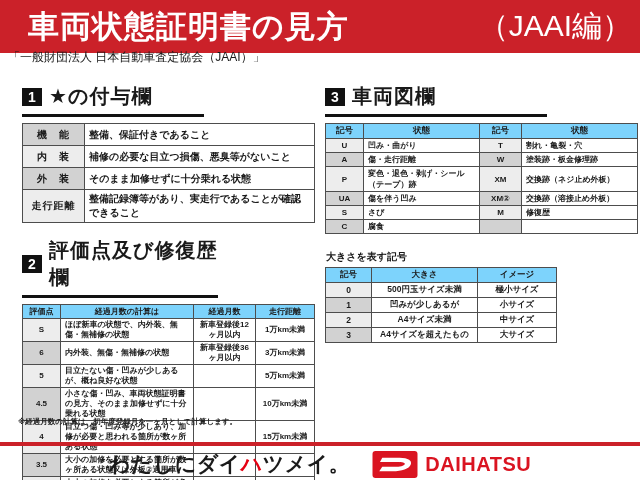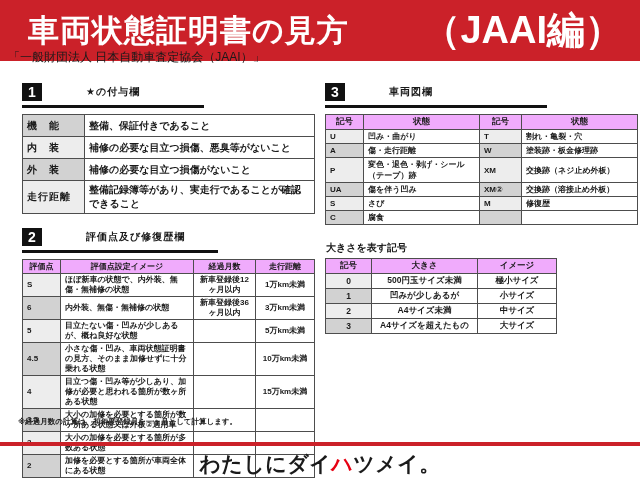--- a/index.html
+++ b/index.html
@@ -1,45 +1,45 @@
 <!DOCTYPE html>
 <html lang="ja"><head>
 <meta charset="utf-8">
 <style>
   html,body{margin:0;padding:0;background:#fff;}
   body{font-family:"Liberation Sans","DejaVu Sans",sans-serif;color:#1a1a1a;}
   #page{position:relative;width:640px;height:480px;background:#fff;overflow:hidden;}
 
   
-  .banner{position:absolute;top:0;left:0;width:640px;height:61px;background:#cb2129;
+  .banner{position:absolute;top:0;left:0;width:640px;height:53px;background:#cb2129;
     display:flex;align-items:center;justify-content:space-between;box-sizing:border-box;
-    padding:0 17px 0 28px;}
+    padding:0 8px 0 28px;}
   .banner .t1{color:#fff;font-weight:bold;font-size:31px;letter-spacing:1px;}
-  .banner .t2{color:#fff;font-weight:bold;font-size:38px;margin-left:32px;}
+  .banner .t2{color:#fff;font-weight:normal;font-size:30px;margin-left:32px;}
 
   .subtitle{position:absolute;top:49px;left:8px;font-size:12px;font-weight:normal;}
 
   
   .col-left{position:absolute;top:83px;left:22px;width:293px;}
   .col-right{position:absolute;top:83px;left:325px;width:313px;}
 
   
   .sec-head{display:flex;align-items:center;gap:7px;border-bottom:3px solid #111;
     padding-bottom:4px;margin-bottom:6px;}
   .sec-head .badge{background:#111;color:#fff;font-weight:bold;font-size:14px;
     width:20px;height:18px;display:flex;align-items:center;justify-content:center;flex:0 0 auto;}
-  .sec-head .sec-title{font-weight:bold;font-size:10px;letter-spacing:1px;margin-left:37px;}
+  .sec-head .sec-title{font-weight:bold;font-size:20px;letter-spacing:1px;}
   .w1{width:182px;} .w2{width:196px;} .w3{width:222px;}
 
   
   table{border-collapse:collapse;table-layout:fixed;width:100%;}
   th,td{border:1px solid #4d4d4d;font-weight:600;vertical-align:middle;
     padding:2px 4px;box-sizing:border-box;overflow:hidden;}
-  th{background:#f0abfc;text-align:center;font-weight:bold;}
-  td.key{background:#ededed;}
+  th{background:#7dd3fc;text-align:center;font-weight:bold;}
+  td.key{text-align:center;background:#ededed;}
   tbody tr:nth-child(even) td.key{background:#d2d2d2;}
   tbody.start-dark tr:nth-child(odd) td.key{background:#d2d2d2;}
   tbody.start-dark tr:nth-child(even) td.key{background:#ededed;}
   td.ctr{text-align:center;}
 
   
   .tbl1{margin-top:2px;}
   .tbl1 td{font-size:10px;height:22px;}
   .tbl1 td.key{letter-spacing:1px;}
 
@@ -91,21 +91,21 @@
           <tr>
             <td class="key">機　能</td>
             <td>整備、保証付きであること</td>
           </tr>
           <tr>
             <td class="key">内　装</td>
             <td>補修の必要な目立つ損傷、悪臭等がないこと</td>
           </tr>
           <tr>
             <td class="key">外　装</td>
-            <td>補修の必要な目立つ損傷がないこと</td>
+            <td>そのまま加修せずに十分乗れる状態</td>
           </tr>
           <tr>
             <td class="key">走行距離</td>
             <td>整備記録簿等があり、実走行であることが確認できること</td>
           </tr>
         </tbody>
     </table>
 
     <div style="height:14px"></div>
 
@@ -116,21 +116,21 @@
     <table class="tbl2">
       <colgroup>
           <col style="width:38px">
           <col style="width:133px">
           <col style="width:62px">
           <col>
         </colgroup>
       <thead>
           <tr>
             <th>評価点</th>
-            <th>評価点設定イメージ</th>
+            <th>経過月数の計算は</th>
             <th>経過月数</th>
             <th>走行距離</th>
           </tr>
         </thead>
       <tbody>
           <tr>
             <td class="key">S</td>
             <td>ほぼ新車の状態で、内外装、無傷・無補修の状態</td>
             <td class="ctr">新車登録後12ヶ月以内</td>
             <td class="ctr">1万km未満</td>
@@ -285,15 +285,22 @@
   </div>
 
   <div class="notes">
     <div>※経過月数の計算は、初年度登録月を一ヶ月として計算します。</div>
   </div>
 
   <div class="rule"></div>
 
   <div class="footer">
     <span class="slogan" id="slogan"><span style="color: rgb(26, 26, 26);">わ</span><span style="color: rgb(26, 26, 26);">た</span><span style="color: rgb(26, 26, 26);">し</span><span style="color: rgb(26, 26, 26);">に</span><span style="color: rgb(26, 26, 26);">ダ</span><span style="color: rgb(26, 26, 26);">イ</span><span style="color: rgb(230, 0, 18);">ハ</span><span style="color: rgb(26, 26, 26);">ツ</span><span style="color: rgb(26, 26, 26);">メ</span><span style="color: rgb(26, 26, 26);">イ</span><span style="color: rgb(26, 26, 26);">。</span></span>
+    <span class="brandgrp">
+      <svg width="46" height="27" viewBox="0 0 60 36">
+        <rect x="0" y="0" width="60" height="36" rx="4" fill="#da1421"></rect>
+        <path d="M13 9 L36 9 C48 9 53 13 51 18 C49 24 39 27 27 27 L9 27 L13 21 L29 21 C37 21 42 19.5 43 17.5 C44 15.5 40 14.5 33 14.5 L10 14.5 Z" fill="#ffffff"></path>
+      </svg>
+      <span class="brandword">DAIHATSU</span>
+    </span>
   </div>
 
 </div>
 
 </body></html>

